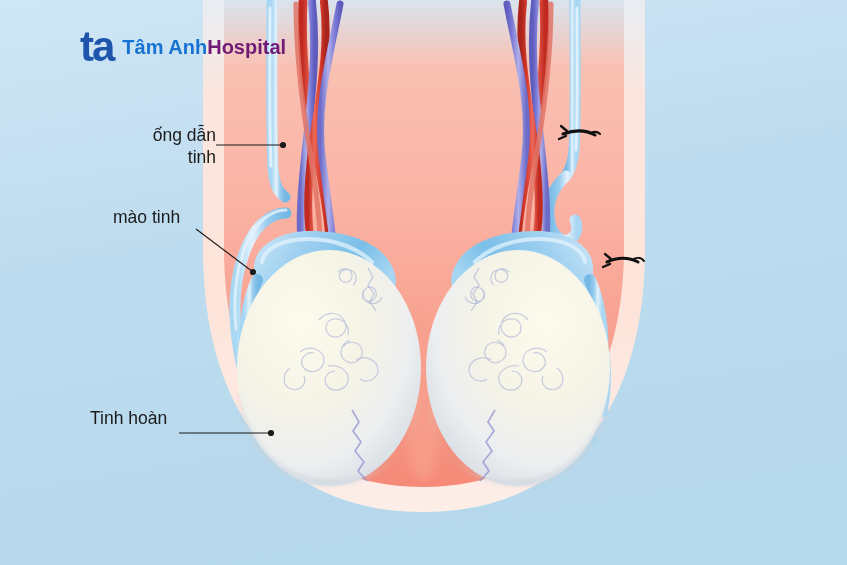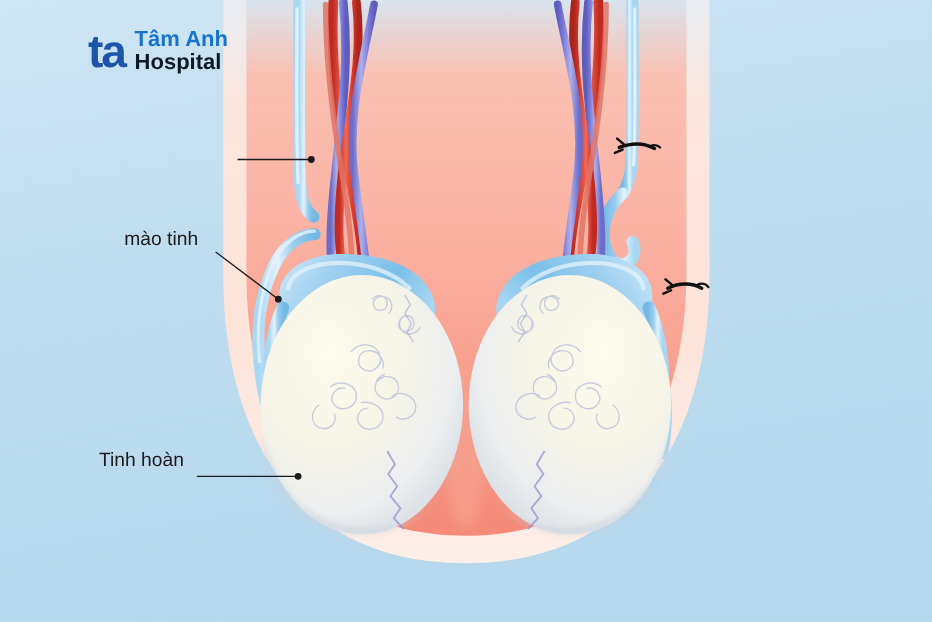--- a/index.html
+++ b/index.html
@@ -11,21 +11,21 @@
   #stage{position:relative;width:847px;height:565px;}
   #art{position:absolute;inset:0;}
   .logo-wrap{
     position:absolute;left:34px;top:26px;
     display:flex;align-items:center;gap:9px;margin-left:46px;
   }
   .logo-mark{
     font-size:42px;line-height:1;font-weight:bold;
     letter-spacing:-2px;
   }
-  .logo-text{display:flex;flex-direction:column;line-height:1.05;}
+  .logo-text{display:flex;flex-direction:row;line-height:1.05;align-items:center;}
   .logo-l1{font-size:20px;font-weight:bold;}
   .logo-l2{font-size:20px;font-weight:bold;}
   .lbl{
     position:absolute;font-size:17.5px;color:#1b1b1b;
     white-space:pre;line-height:1.28;
   }
   .lbl.r{text-align:right;}
 </style>
 </head>
 <body>
@@ -287,22 +287,24 @@
         <line x1="179" y1="433" x2="271" y2="433" stroke-width="1.15"></line>
         <circle cx="271" cy="433" r="3.1" stroke="none"></circle>
       </g>
     </g>
   </svg>
 
   <div class="logo-wrap">
     <div class="logo-mark" style="color:#1d55ad">ta</div>
     <div class="logo-text">
       <div class="logo-l1" style="color:#1773d2">Tâm Anh</div>
-      <div class="logo-l2" style="color:#0f172a">Hospital</div>
+      <div class="logo-l2" style="color:#701a75">Hospital</div>
     </div>
   </div>
 
+  <div class="lbl r" style="left:131px;top:124px;width:85px;">ống dẫn
+tinh</div>
 
   <div class="lbl" style="left:113px;top:206px;">mào tinh</div>
 
   <div class="lbl" style="left:90px;top:407px;">Tinh hoàn</div>
 
 </div>
 
 </body></html>

